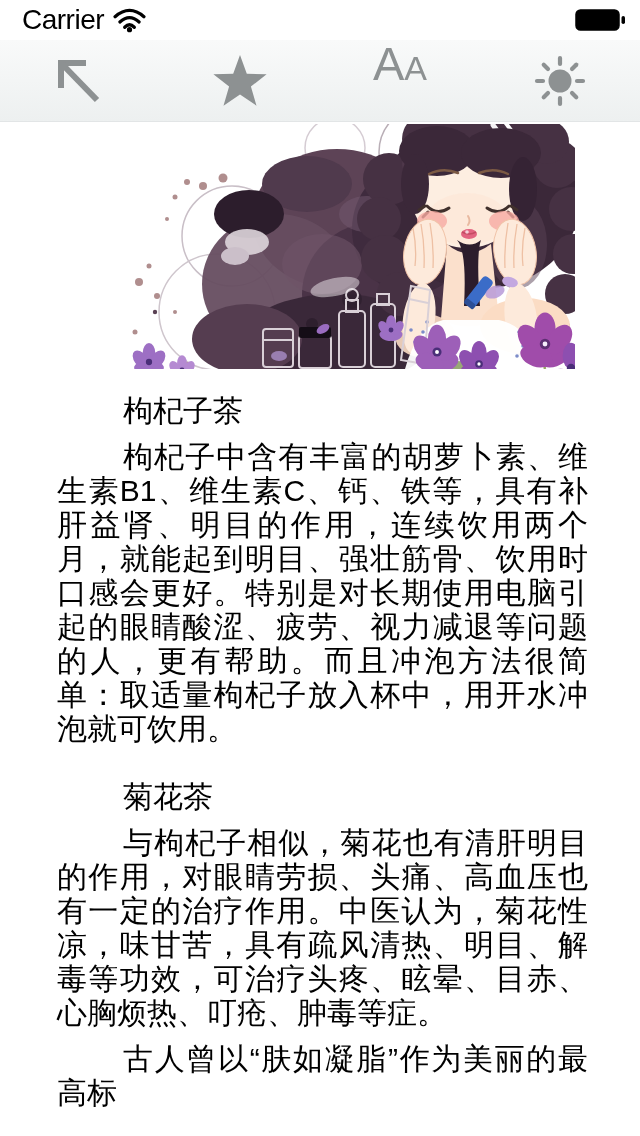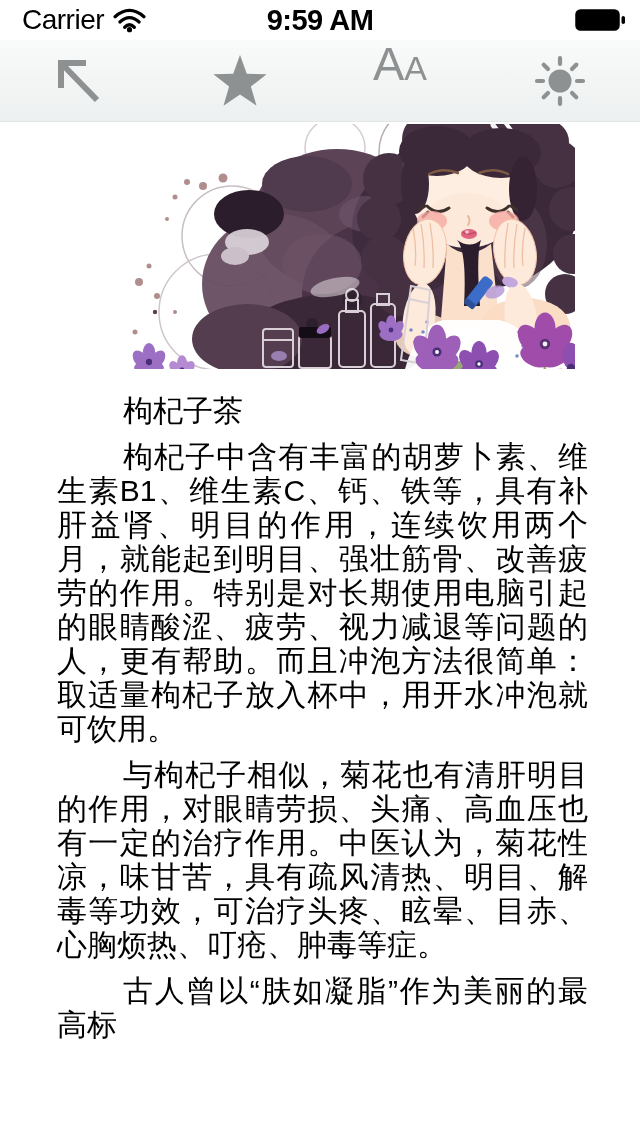--- a/index.html
+++ b/index.html
@@ -50,21 +50,20 @@
     <span class="sb-carrier">Carrier</span>
     <svg width="33" height="25" viewBox="0 0 34 26">
       <g stroke="#000" stroke-width="3.4" fill="none" stroke-linecap="round">
         <path d="M2 9 Q17 -4 32 9"></path>
         <path d="M7 14.5 Q17 5.5 27 14.5"></path>
         <path d="M12 20 Q17 15 22 20"></path>
       </g>
       <circle cx="17" cy="22.5" r="2.7" fill="#000"></circle>
     </svg>
   </div>
-  <div class="sb-time">9:59 AM</div>
   <div class="sb-right">
     <svg width="51" height="22" viewBox="0 0 51 22">
       <rect x="1" y="1" width="43" height="20" rx="4.5" fill="#000" stroke="#000" stroke-width="1.5"></rect>
       <rect x="46.5" y="7" width="3.5" height="8" rx="1.75" fill="#000"></rect>
     </svg>
   </div>
 </div>
 
 <div class="toolbar">
   <button class="tb-btn" aria-label="back">
@@ -352,18 +351,19 @@
               <ellipse cx="-9.5" cy="-3" rx="7" ry="11" transform="rotate(288)"></ellipse>
             </g>
           <circle r="3.5" fill="#4a2e78"></circle>
         </g>
       </g>
     </svg>
   </div>
 
   <div class="article">
     <p class="sec-title">枸杞子茶</p>
-    <p>枸杞子中含有丰富的胡萝卜素、维生素B1、维生素C、钙、铁等，具有补肝益肾、明目的作用，连续饮用两个月，就能起到明目、强壮筋骨、改善疲劳的作用。特别是对长期使用电脑引起的眼睛酸涩、疲劳、视力减退等问题的人，更有帮助。而且冲泡方法很简单：取适量枸杞子放入杯中，用开水冲泡就可饮用。</p>
+    <p>枸杞子中含有丰富的胡萝卜素、维生素B1、维生素C、钙、铁等，具有补肝益肾、明目的作用，连续饮用两个月，就能起到明目、强壮筋骨、饮用时口感会更好。特别是对长期使用电脑引起的眼睛酸涩、疲劳、视力减退等问题的人，更有帮助。而且冲泡方法很简单：取适量枸杞子放入杯中，用开水冲泡就可饮用。</p>
+    <p class="sec-title sec-gap">菊花茶</p>
     <p>与枸杞子相似，菊花也有清肝明目的作用，对眼睛劳损、头痛、高血压也有一定的治疗作用。中医认为，菊花性凉，味甘苦，具有疏风清热、明目、解毒等功效，可治疗头疼、眩晕、目赤、心胸烦热、叮疮、肿毒等症。</p>
     <p>古人曾以“肤如凝脂”作为美丽的最高标</p>
   </div>
 
 </div>
 
 </body></html>

